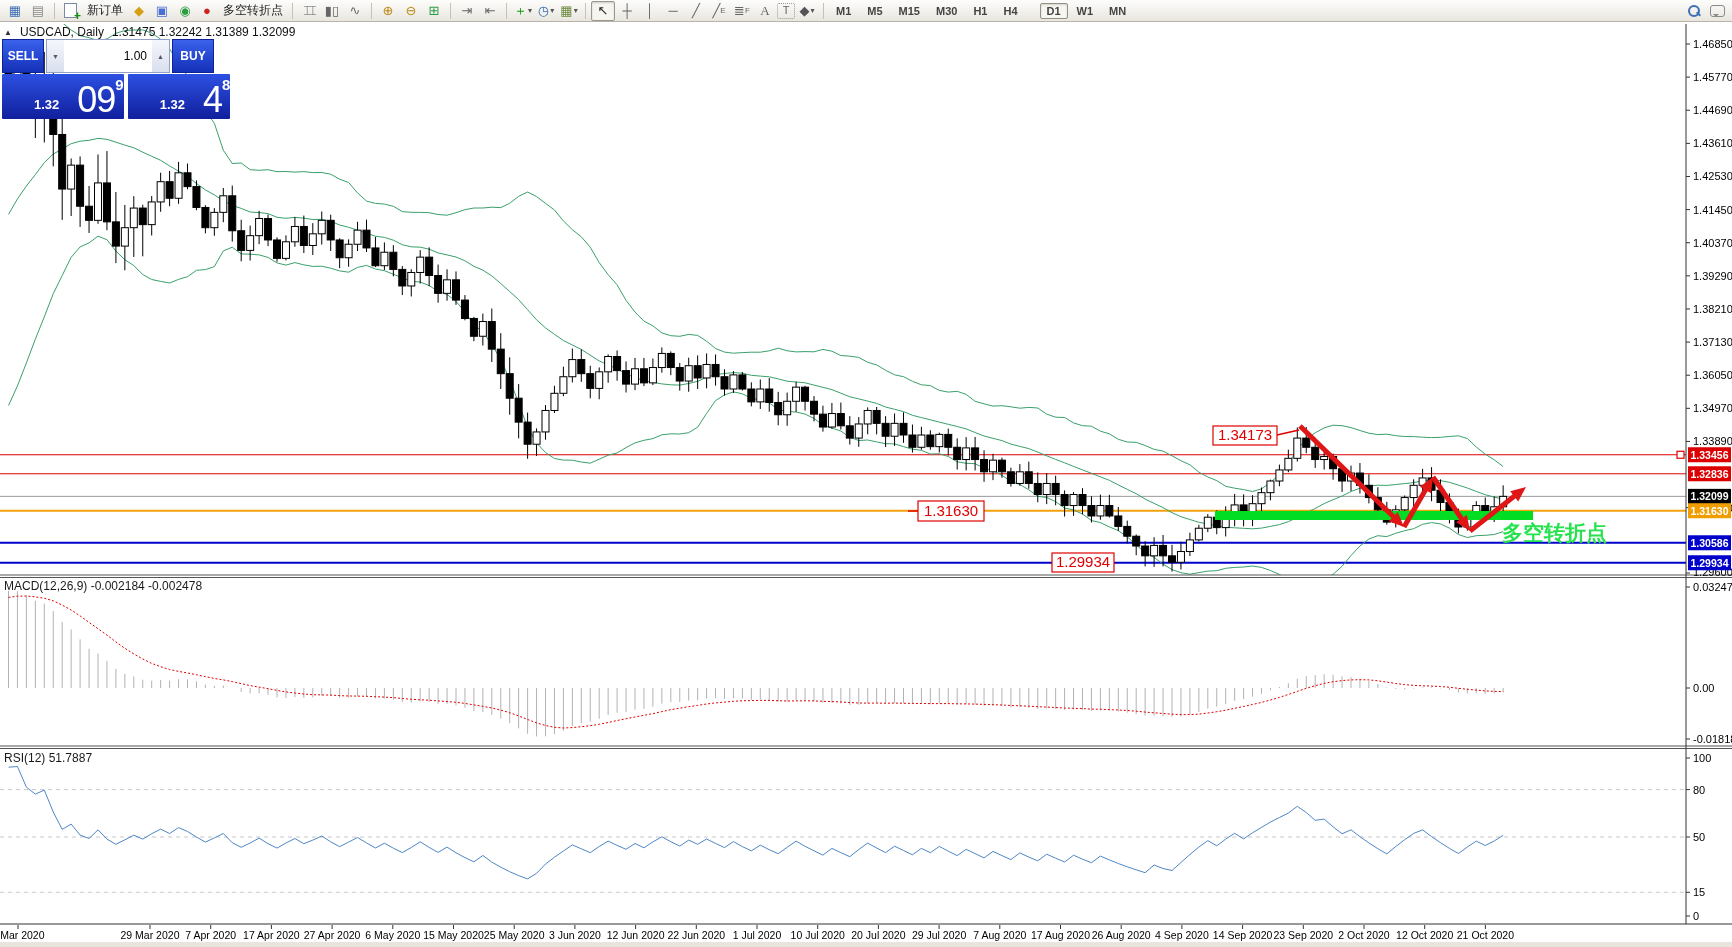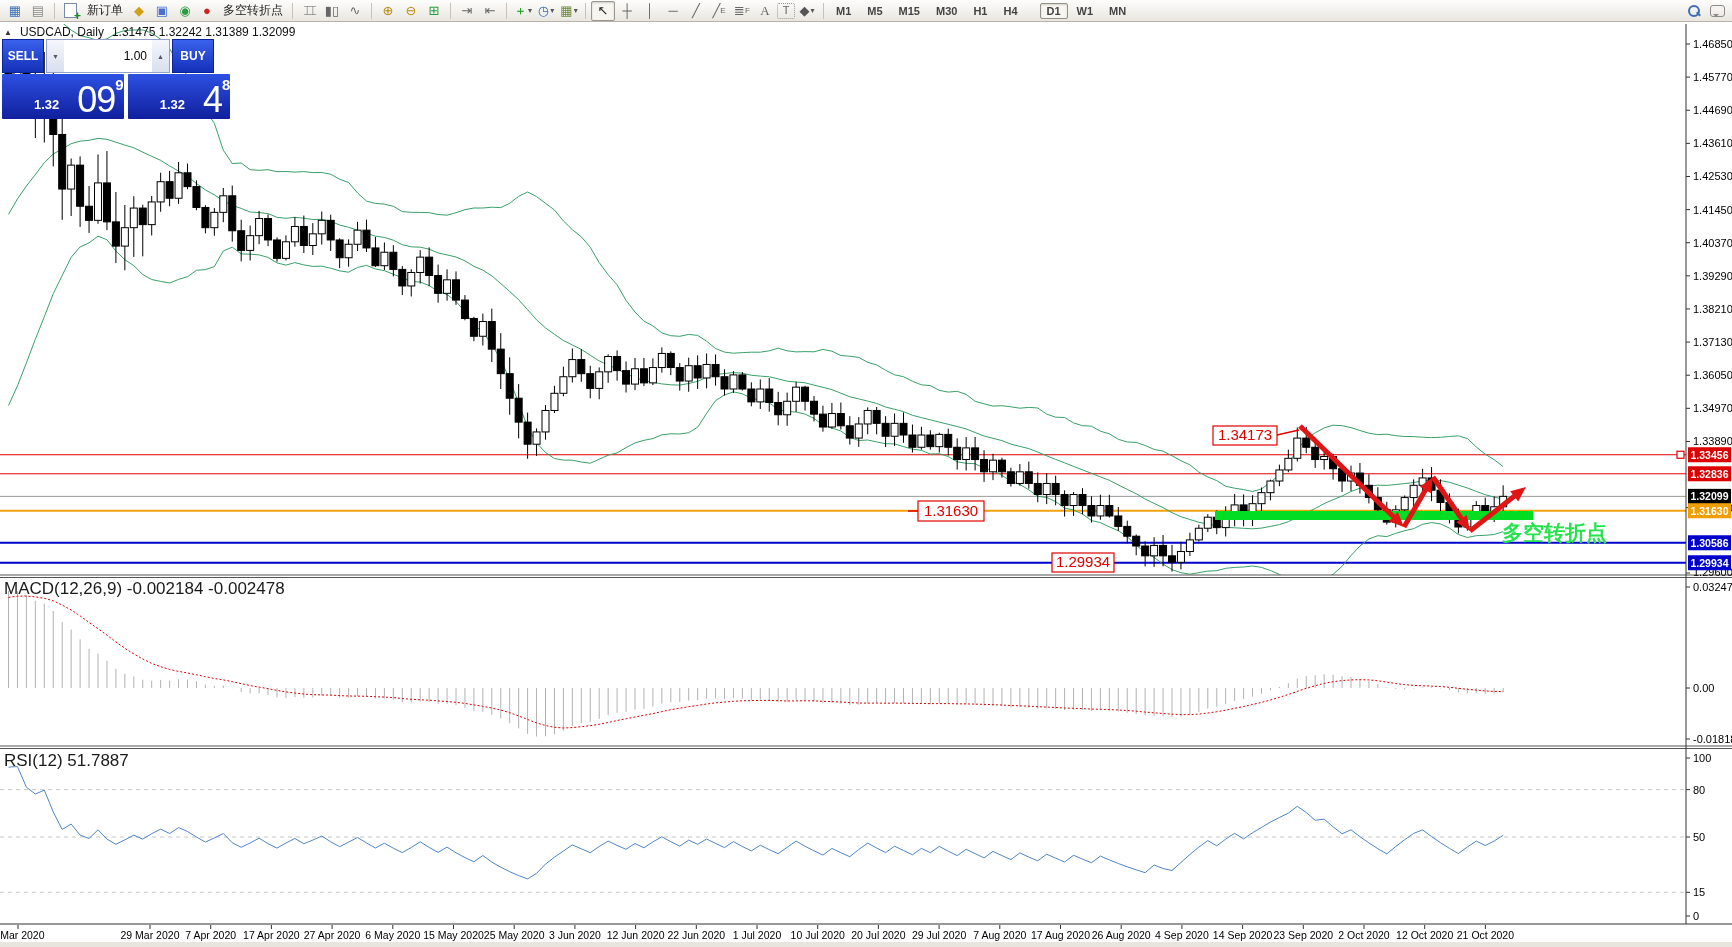--- a/index.html
+++ b/index.html
@@ -37,21 +37,21 @@
   .vol-btn{width:17px;background:linear-gradient(#f4f6fb,#d9dfee);color:#556;font-size:7px;
     display:flex;align-items:center;justify-content:center;border:0;}
   .vol-in{flex:1;border:0;outline:0;text-align:right;font-size:12px;padding-right:5px;width:60px;font-family:inherit;}
   .prices{display:flex;gap:4px;margin-top:1px;}
   .price-box{flex:1;height:42px;background:linear-gradient(#2d50e2,#101f9d);
     color:#fff;display:flex;align-items:flex-end;justify-content:center;padding-bottom:3px;border-radius:1px;}
   .p-small{font-size:13px;font-weight:bold;margin-bottom:4px;margin-left:32px;}
   .p-big{font-size:36px;font-weight:400;line-height:0.9;letter-spacing:-1px;margin-left:18px;}
   .p-sup{font-size:15px;font-weight:bold;align-self:flex-start;margin-top:2px;}
   
-  .ind-label{position:absolute;left:4px;font-size:17px;color:#1a1a1a;z-index:4;background:transparent;text-align:center;}
+  .ind-label{position:absolute;left:4px;font-size:12px;color:#1a1a1a;z-index:4;background:transparent;text-align:center;}
   #chart-svg{position:absolute;left:0;top:22px;}
   .bottom-strip{position:absolute;left:0;bottom:0;width:1732px;height:5px;background:#e8e5df;}
 </style>
 </head>
 <body>
 
 <div class="app">
 
   <div class="toolbar">
     <span class="ic" style="color:#3c6eb4">▦</span>

